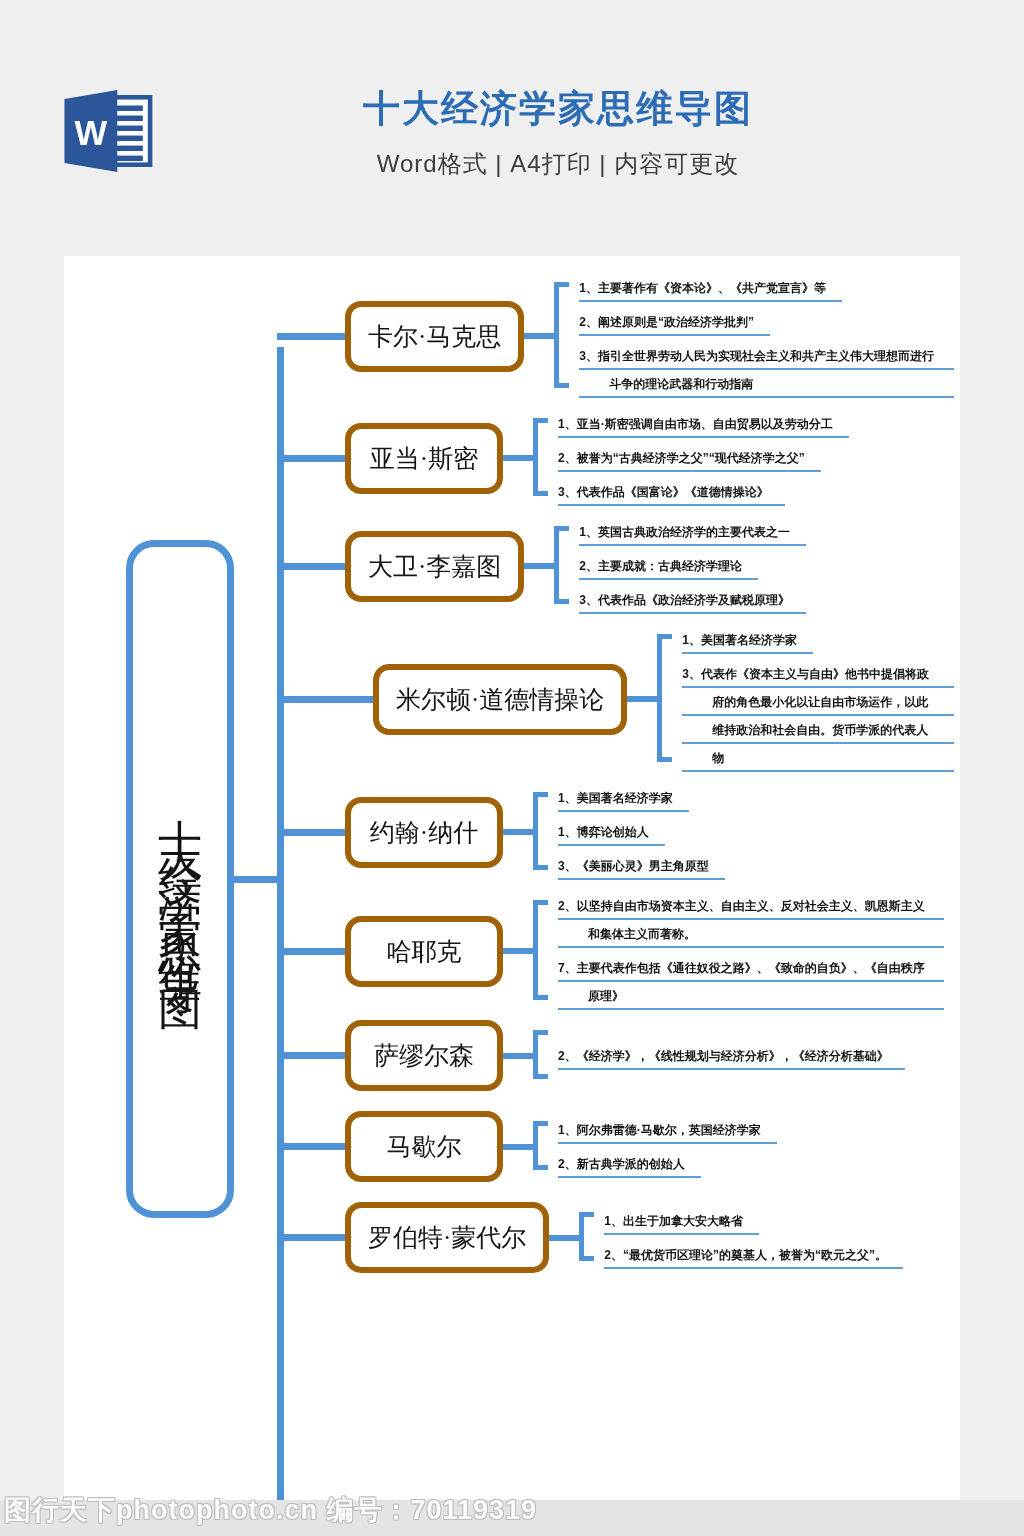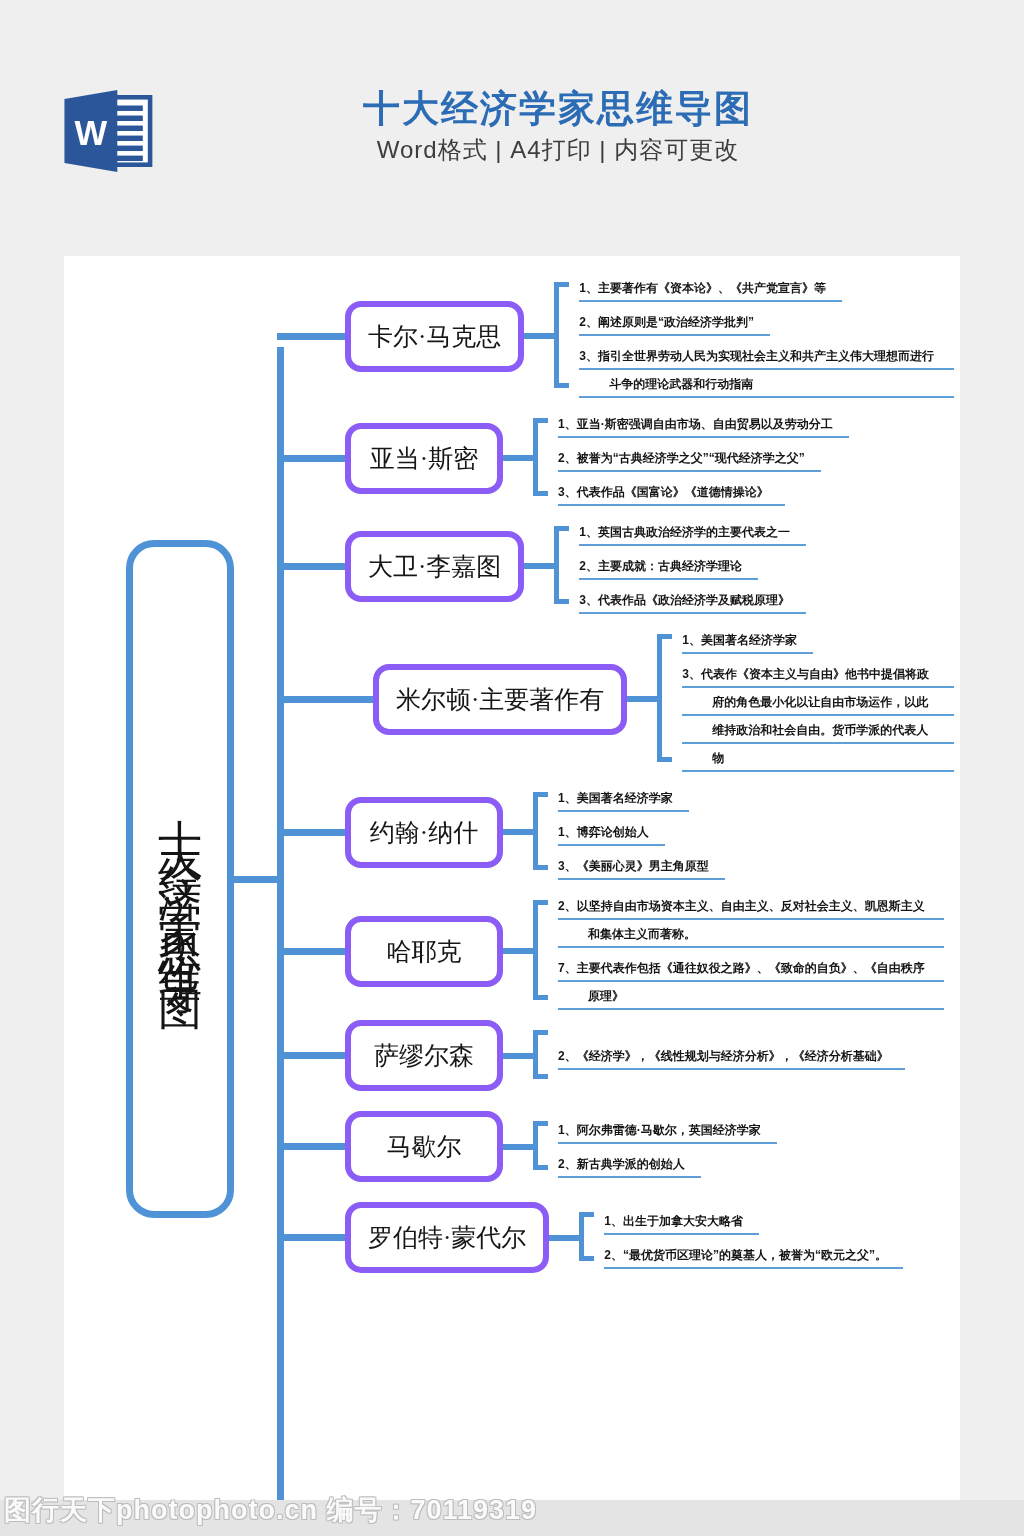--- a/index.html
+++ b/index.html
@@ -14,21 +14,21 @@
 
   
   .header { position:absolute; top:84px; left:0; width:1024px; }
   .word-icon { position:absolute; left:64px; top:6px; width:92px; height:82px; }
   .header-text { text-align:center; padding-left:92px; }
   .header-title {
     font-size:37px; font-weight:bold; color:#2b6cb5;
     letter-spacing:2px;
   }
   .header-subtitle {
-    font-size:24px; color:#3d3d3d; letter-spacing:1px;
+    margin-top:14px; font-size:24px; color:#3d3d3d; letter-spacing:1px;
   }
 
   
   .card {
     position:absolute; left:64px; top:256px;
     width:896px; height:1244px;
     background:#ffffff;
   }
   .mindmap { position:relative; width:100%; height:100%; overflow:hidden; }
 
@@ -60,21 +60,21 @@
   }
   .branch { display:flex; align-items:center; margin-bottom:8px; }
   .branch.mb-lg { margin-bottom:20px; }
 
   .lead { flex:none; width:68px; height:7px; background:#4f93d6; }
   .branch.wide .lead { width:96px; }
 
   .node {
     flex:none;
     min-width:158px;
-    border:6px solid #8b5cf6; border-radius:16px;
+    border:6px solid #a16207; border-radius:16px;
     background:#fff;
     padding:13px 17px;
     font-family:"Liberation Serif","DejaVu Serif",serif;
     font-size:25px; color:#161616; text-align:center; white-space:nowrap;
   }
   .link { flex:none; width:30px; height:6px; background:#4f93d6; }
 
   .bracket {
     flex:none; width:15px; align-self:stretch; position:relative;
     margin:6px 0 8px;
@@ -193,21 +193,21 @@
           </div>
         <div class="items">
           <div class="item">1、英国古典政治经济学的主要代表之一</div>
           <div class="item">2、主要成就：古典经济学理论</div>
           <div class="item">3、代表作品《政治经济学及赋税原理》</div>
         </div>
       </div>
 
       <div class="branch wide">
         <div class="lead"></div>
-        <div class="node">米尔顿·主要著作有</div>
+        <div class="node">米尔顿·道德情操论</div>
         <div class="link"></div>
         <div class="bracket">
             <i class="bstub"></i>
           </div>
         <div class="items">
           <div class="item">1、美国著名经济学家</div>
           <div class="item">3、代表作《资本主义与自由》他书中提倡将政府的角色最小化以让自由市场运作，以此维持政治和社会自由。货币学派的代表人物</div>
         </div>
       </div>
 

